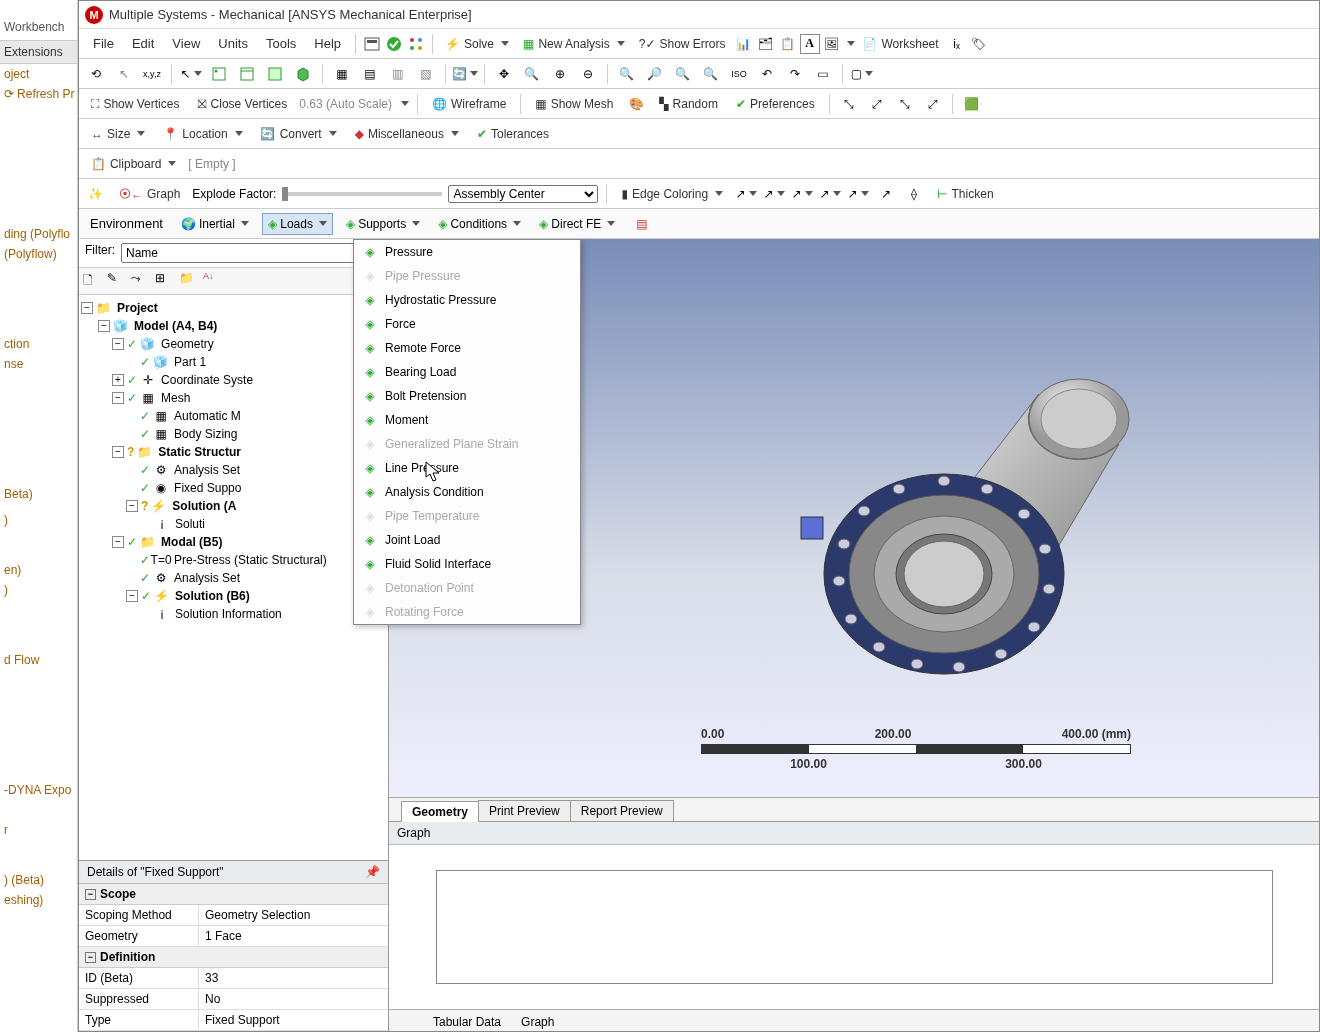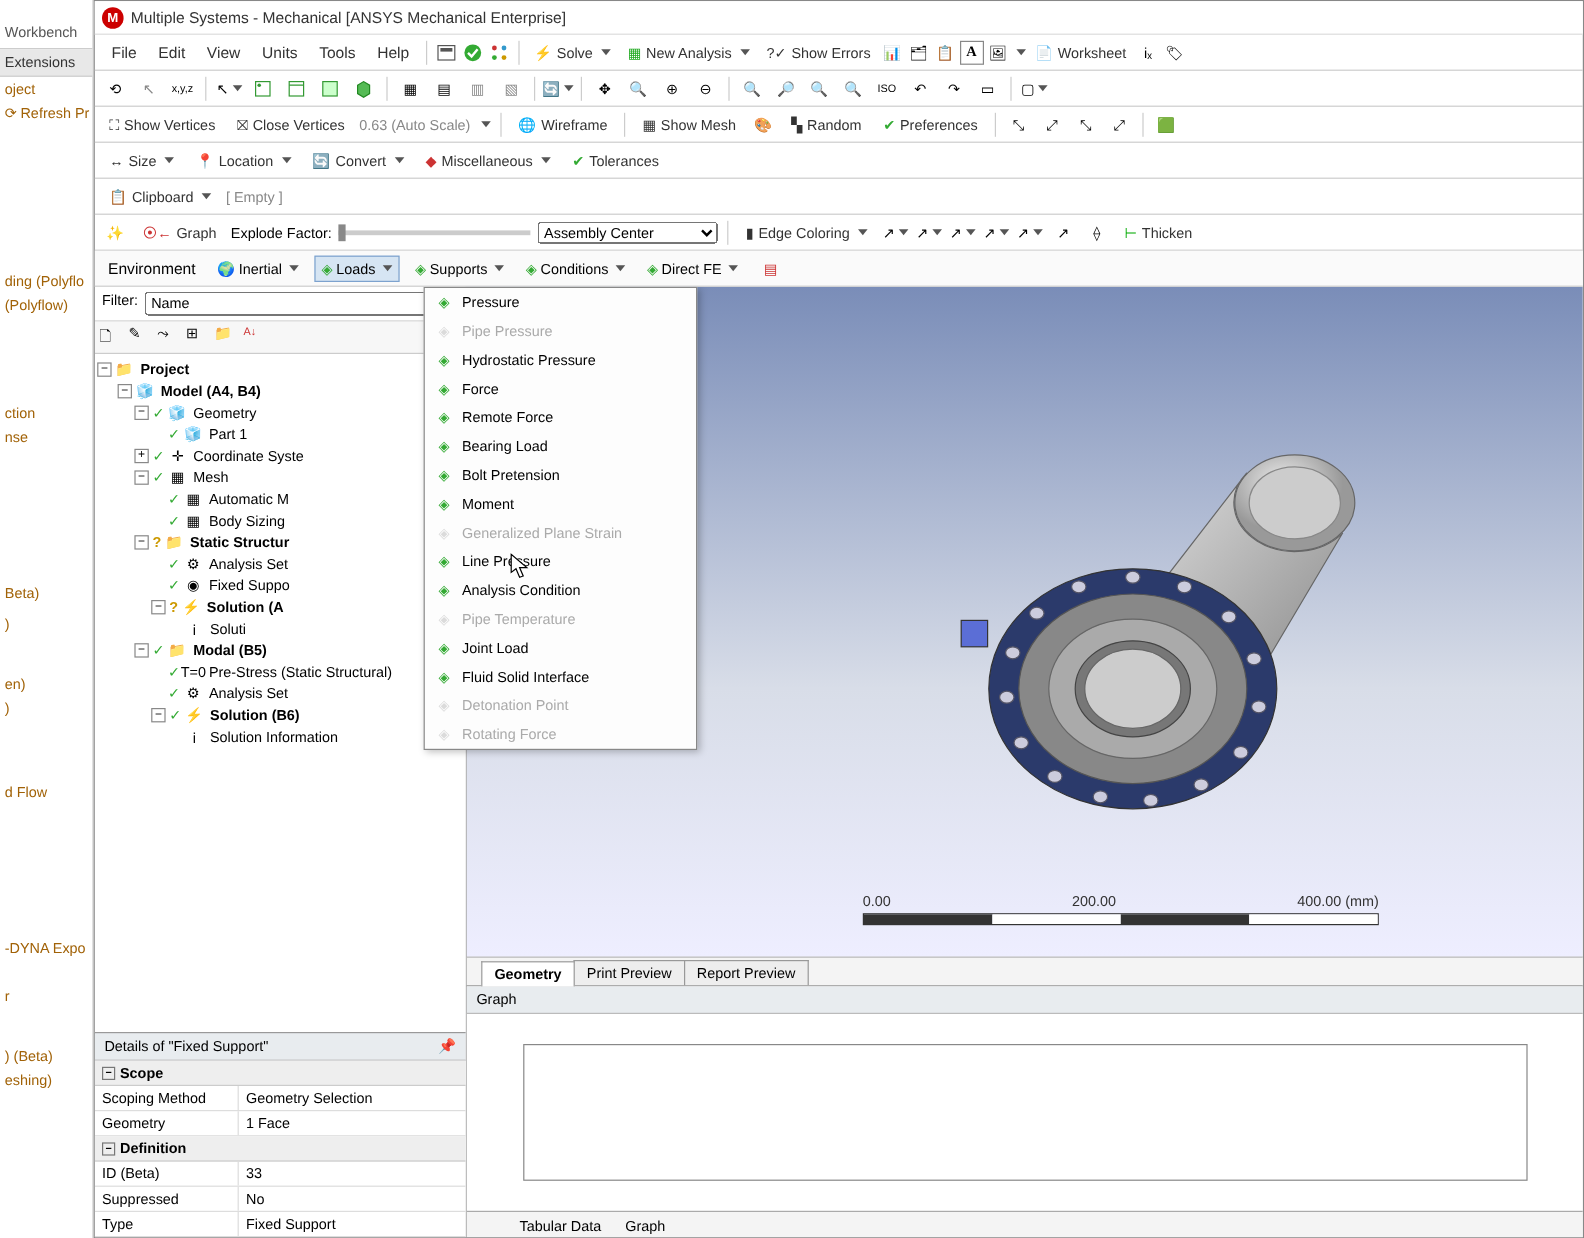--- a/index.html
+++ b/index.html
@@ -65,21 +65,21 @@
 .details .dv { flex: 1; padding: 3px 6px; }
 
 
 .viewport { flex: 1; display: flex; flex-direction: column; }
 .canvas { flex: 1; position: relative; background: linear-gradient(#7a8db8, #d8dde8 60%, #eef 100%); overflow: hidden; }
 .overlay { position: absolute; left: 14px; top: 14px; color: #5a6a88; font-size: 13px; line-height: 1.5; }
 .overlay .t1 { font-weight: bold; color: #4a5a78; font-size: 14px; }
 .legend { position: absolute; left: 14px; top: 110px; display: flex; align-items: center; gap: 6px; color: #445; }
 .legend .sw { width: 14px; height: 14px; border: 1px solid #667; background: #bcbcea; }
 
-.scalebar { position: absolute; bottom: 26px; left: 330px; width: 430px; }
+.scalebar { position: absolute; bottom: 26px; left: 312px; width: 430px; font-weight: bold; }
 .scalebar .ticks { display: flex; justify-content: space-between; color: #333; font-size: 12px; }
 .scalebar .bar { display: flex; height: 10px; border: 1px solid #333; margin-top: 3px; }
 .scalebar .seg { flex: 1; }
 .scalebar .seg.b { background: #333; }
 .scalebar .seg.w { background: #fff; }
 .scalebar .mids { display: flex; justify-content: space-around; color: #333; margin-top: 3px; }
 
 .part { position: absolute; left: 350px; top: 90px; width: 440px; height: 360px; }
 
 .vtabs { display: flex; align-items: flex-end; height: 24px; background: #f4f4f4; border-top: 1px solid #aaa; padding-left: 12px; }
@@ -620,20 +620,24 @@
             <span>0.00</span>
             <span>200.00</span>
             <span>400.00 (mm)</span>
           </div>
           <div class="bar">
               <div class="seg b"></div>
               <div class="seg w"></div>
               <div class="seg b"></div>
               <div class="seg w"></div>
             </div>
+          <div class="mids">
+            <span>100.00</span>
+            <span>300.00</span>
+          </div>
         </div>
       </div>
 
       <div class="vtabs">
         <div class="vtab active">Geometry</div>
         <div class="vtab">Print Preview</div>
         <div class="vtab">Report Preview</div>
       </div>
 
       <div class="graphpanel">

